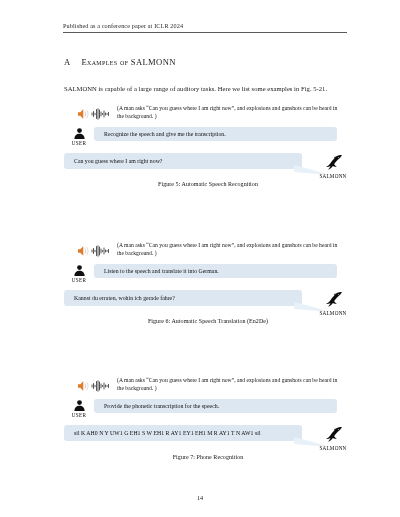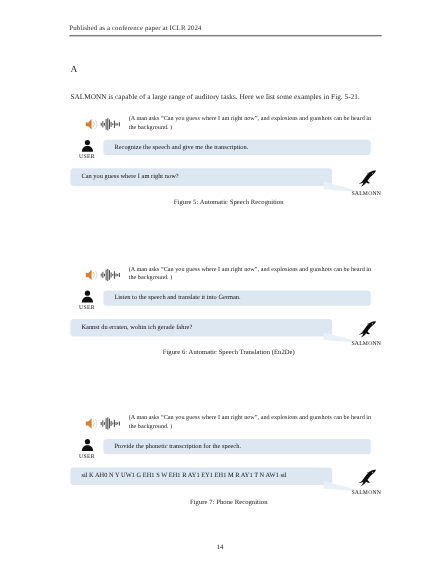--- a/index.html
+++ b/index.html
@@ -204,20 +204,21 @@
 </style>
 </head>
 <body>
 
 <div class="page">
 
   <div class="runhead">Published as a conference paper at ICLR 2024</div>
 
   <div class="section-head">
     <span class="sec-letter">A</span>
+    <span class="sec-title">Examples of SALMONN</span>
   </div>
 
   <div class="intro-para">SALMONN is capable of a large range of auditory tasks. Here we list some examples in Fig. 5-21.</div>
 
   <div class="figure fig1">
 
     <div class="audio-row">
       <span class="speaker-icon">
         <svg viewBox="0 0 26 24" width="13" height="12" xmlns="http://www.w3.org/2000/svg">
           <path d="M2 8.5 H6.5 L12.5 2.5 V21.5 L6.5 15.5 H2 Z" fill="#e07b2a"></path>

